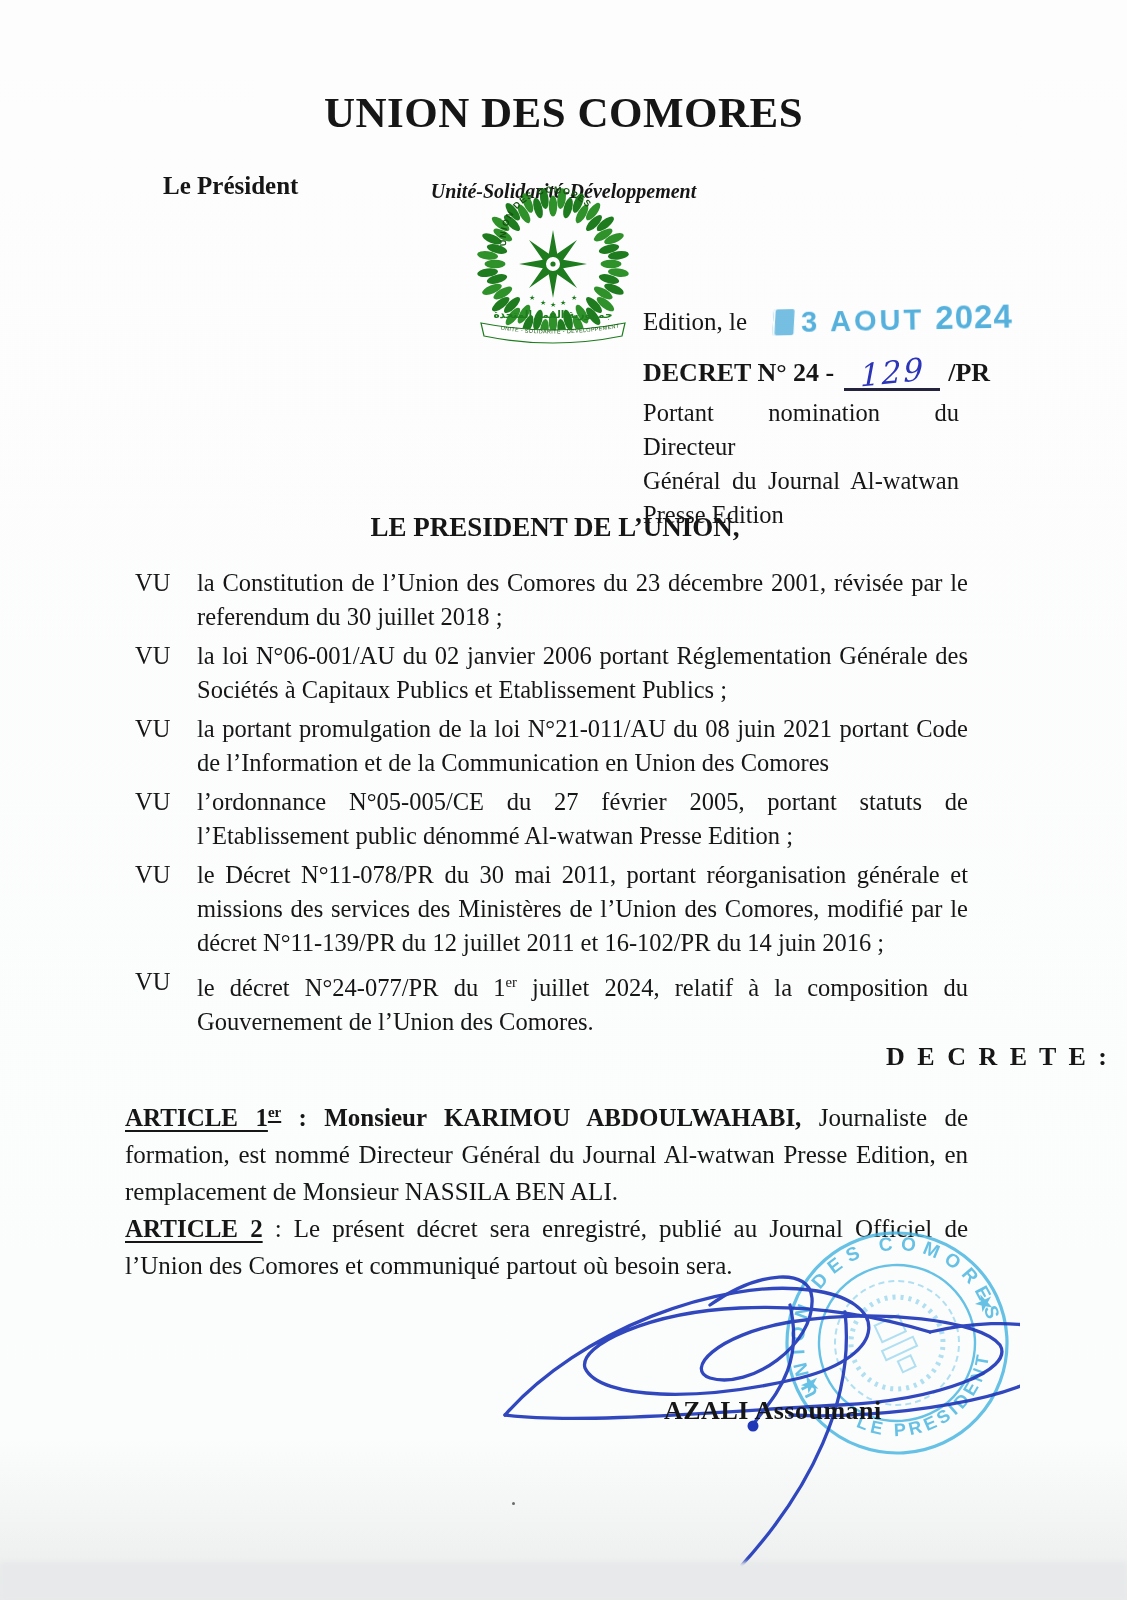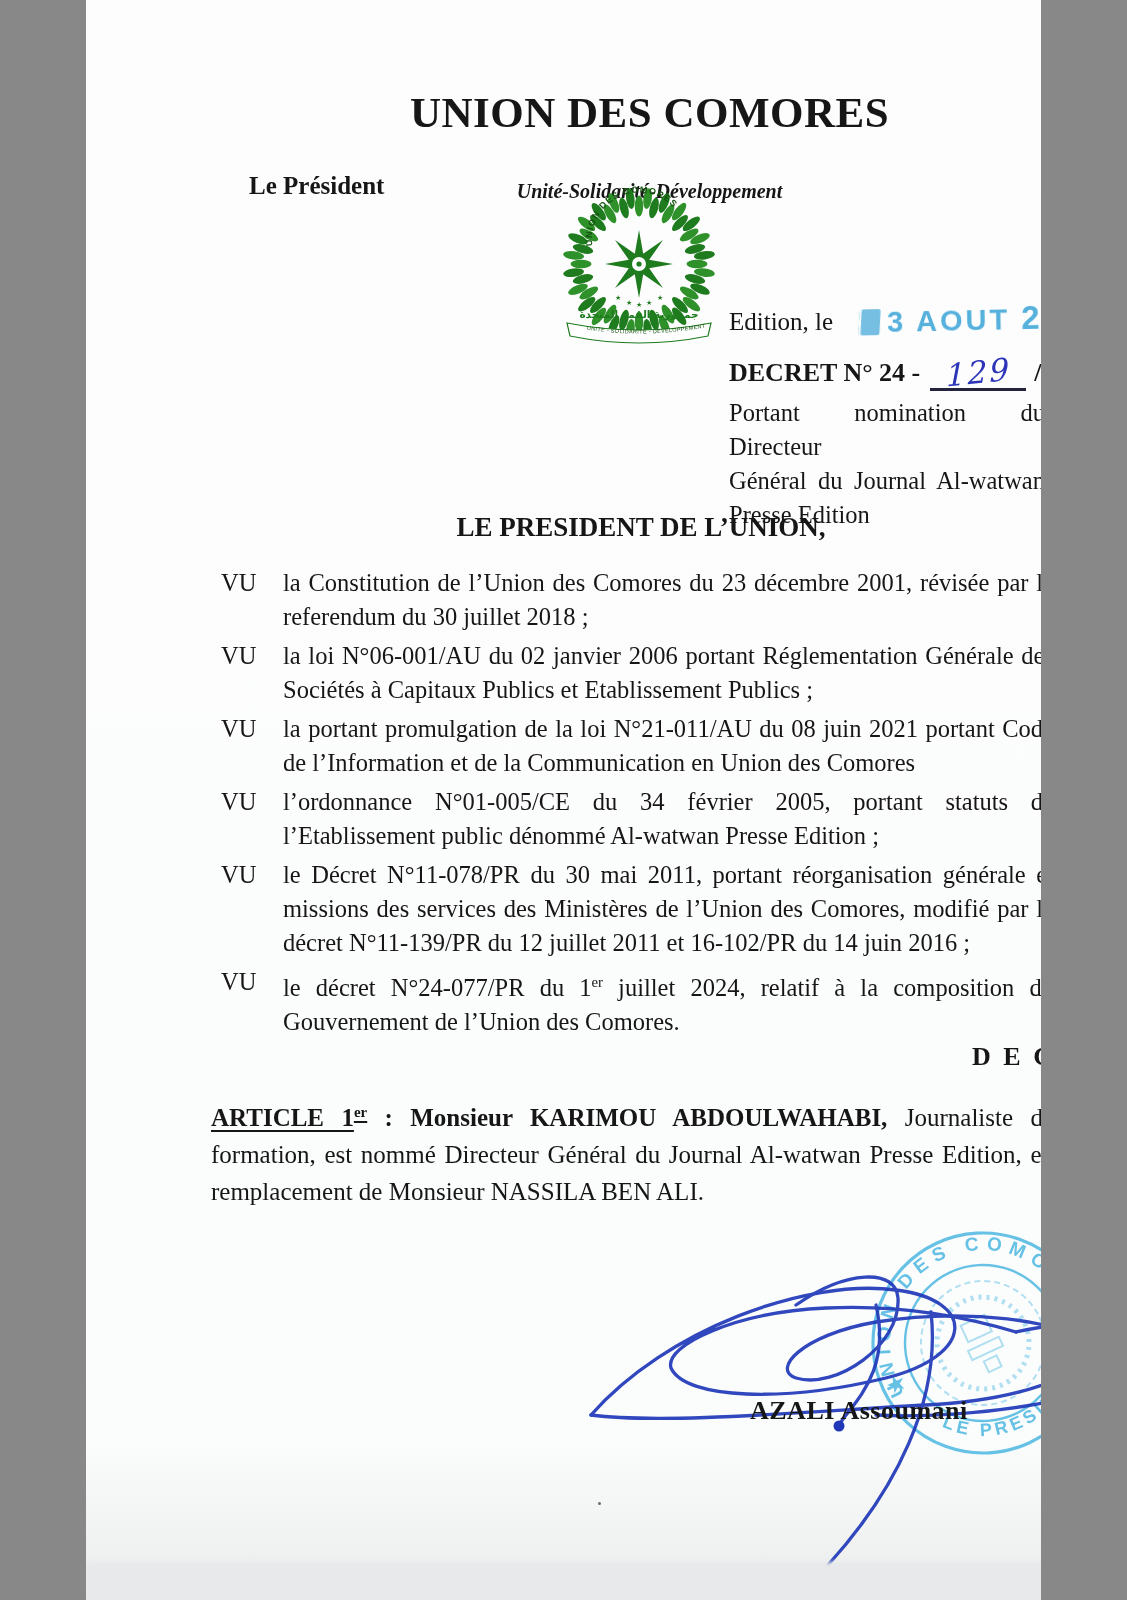--- a/index.html
+++ b/index.html
@@ -1,16 +1,16 @@
 <!DOCTYPE html>
 <html><head>
 <meta charset="utf-8">
 <style>
   html,body{margin:0;padding:0;background:#888;}
-  #page{position:relative;width:955px;height:1600px;margin:0 auto;overflow:hidden;
+  #page{position:relative;width:1127px;height:1600px;margin:0 auto;overflow:hidden;
         background:linear-gradient(180deg,#fdfdfe 0%,#fbfcfc 90%,#f1f3f3 96%,#e9ebec 100%);
         font-family:"Liberation Serif",serif;color:#161616;}
   .abs{position:absolute;}
   .title{top:88px;left:0;width:1127px;text-align:center;font-size:43px;font-weight:bold;letter-spacing:.5px;}
   .motto{top:140px;left:0;width:1127px;text-align:center;font-size:20px;font-weight:bold;font-style:italic;margin-top:40px;}
   .role{top:172px;left:135px;font-size:25px;font-weight:bold;margin-left:28px;}
   .emblem{top:184px;left:453px;width:200px;height:164px;}
   .moroni-row{top:308px;left:643px;width:420px;font-size:25px;}
   .date-stamp{position:absolute;left:130px;top:-8px;font-family:"Liberation Sans",sans-serif;
       font-weight:bold;font-size:29px;letter-spacing:3px;color:#3ea6d8;opacity:.88;
@@ -154,35 +154,36 @@
       <div class="vu-row">
         <span class="vu-label">VU</span>
         <div class="vu-text"><span>la loi N°06-001/AU du 02 janvier 2006 portant Réglementation Générale des Sociétés à Capitaux Publics et Etablissement Publics ;</span></div>
       </div>
       <div class="vu-row">
         <span class="vu-label">VU</span>
         <div class="vu-text"><span>la portant promulgation de la loi N°21-011/AU du 08 juin 2021 portant Code de l’Information et de la Communication en Union des Comores</span></div>
       </div>
       <div class="vu-row">
         <span class="vu-label">VU</span>
-        <div class="vu-text"><span>l’ordonnance N°01-005/CE du 34 février 2005, portant statuts de l’Etablissement public dénommé Al-watwan Presse Edition ;</span></div>
+        <div class="vu-text"><span>l’ordonnance N°05-005/CE du 27 février 2005, portant statuts de l’Etablissement public dénommé Al-watwan Presse Edition ;</span></div>
       </div>
       <div class="vu-row">
         <span class="vu-label">VU</span>
         <div class="vu-text"><span>le Décret N°11-078/PR du 30 mai 2011, portant réorganisation générale et missions des services des Ministères de l’Union des Comores, modifié par le décret N°11-139/PR du 12 juillet 2011 et 16-102/PR du 14 juin 2016 ;</span></div>
       </div>
       <div class="vu-row">
         <span class="vu-label">VU</span>
         <div class="vu-text"><span>le décret N°24-077/PR du 1</span><span class="sup">er</span><span> juillet 2024, relatif à la composition du Gouvernement de l’Union des Comores.</span></div>
       </div>
     </div>
 
   <div class="abs decrete">D E C R E T E :</div>
 
   <div class="abs article a1"><span class="b u">ARTICLE 1</span><span class="b u sup">er</span><span class="b"> : </span><span class="b">Monsieur KARIMOU ABDOULWAHABI,</span><span> Journaliste de formation, est nommé Directeur Général du Journal Al-watwan Presse Edition, en remplacement de Monsieur NASSILA BEN ALI.</span></div>
+  <div class="abs article a2"><span class="b u">ARTICLE 2</span><span> : Le présent décret sera enregistré, publié au Journal Officiel de l’Union des Comores et communiqué partout où besoin sera.</span></div>
 
   <svg class="abs stamp-svg" viewBox="0 0 250 250">
     <defs>
       <path id="st-top" d="M33.4,141.2 A93,93 0 1 1 216.6,141.2"></path>
       <path id="st-bot" d="M44.5,171.5 A93,93 0 0 0 205.5,171.5"></path>
     </defs>
     <g transform="rotate(-25 125 125)">
       <circle cx="125" cy="125" r="110" fill="none" stroke-width="3.2" stroke="#41b3e0"></circle>
       <circle cx="125" cy="125" r="78" fill="none" stroke-width="2.4" stroke="#41b3e0"></circle>
       <g opacity="0.5">

